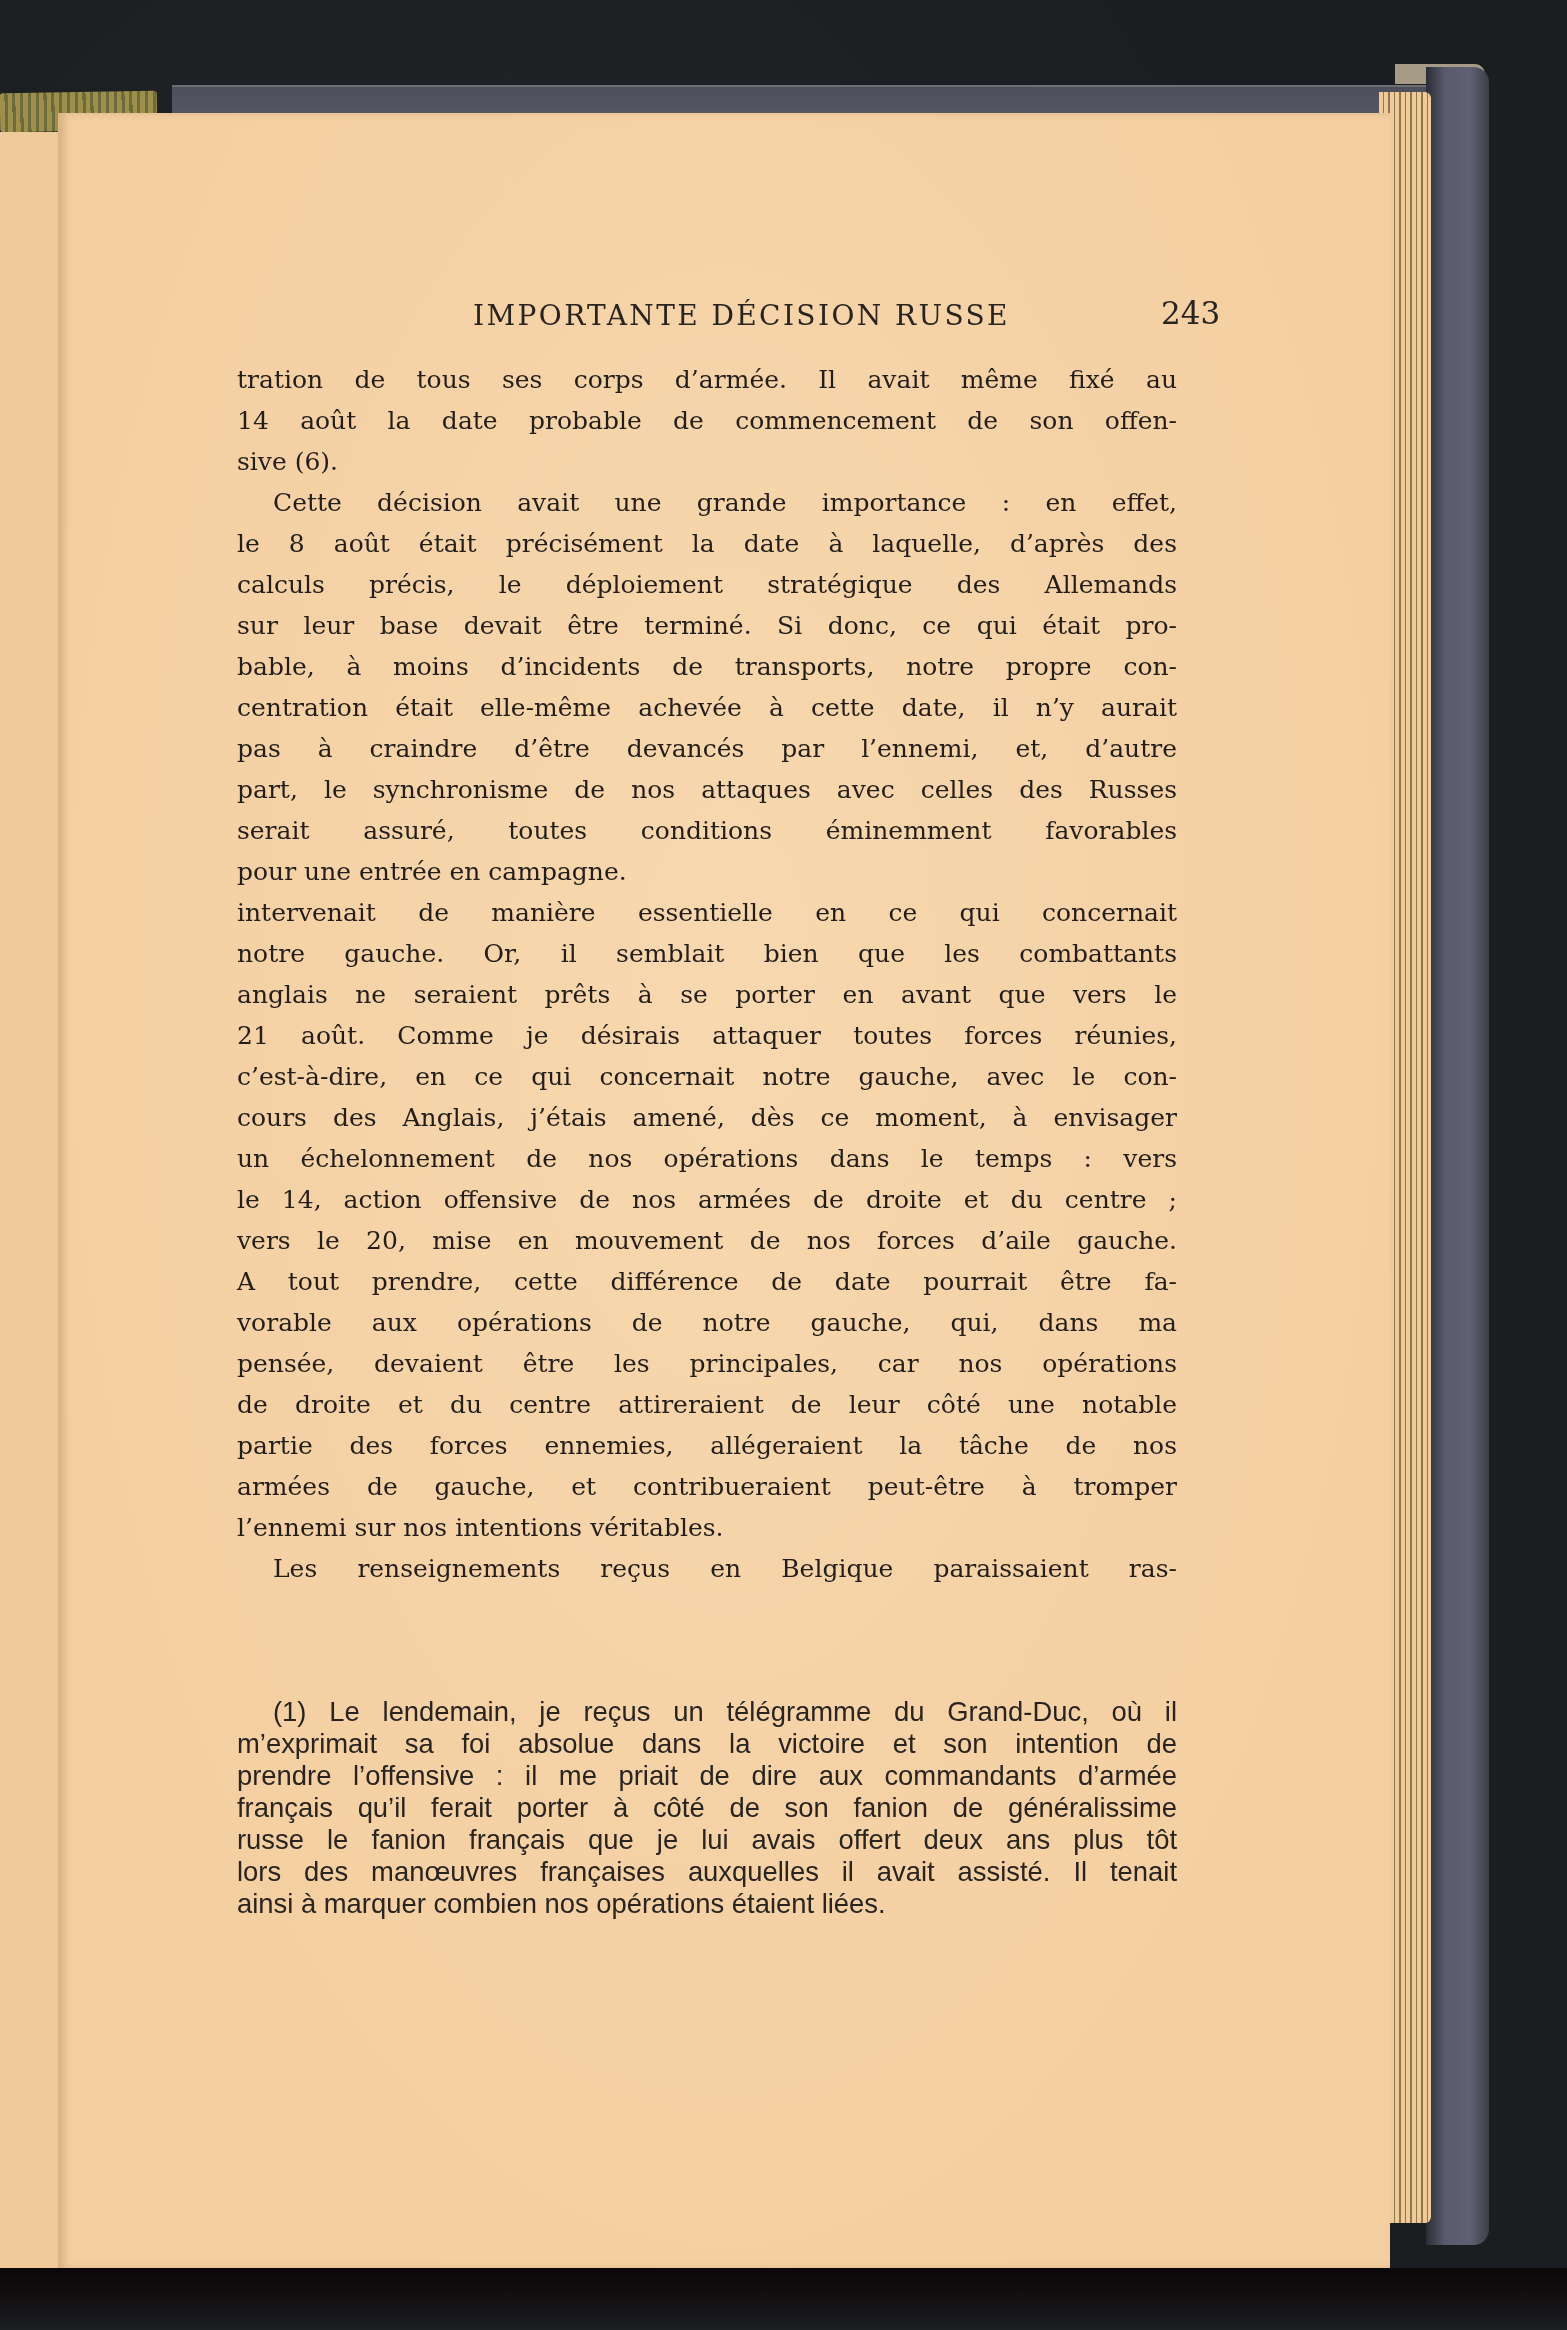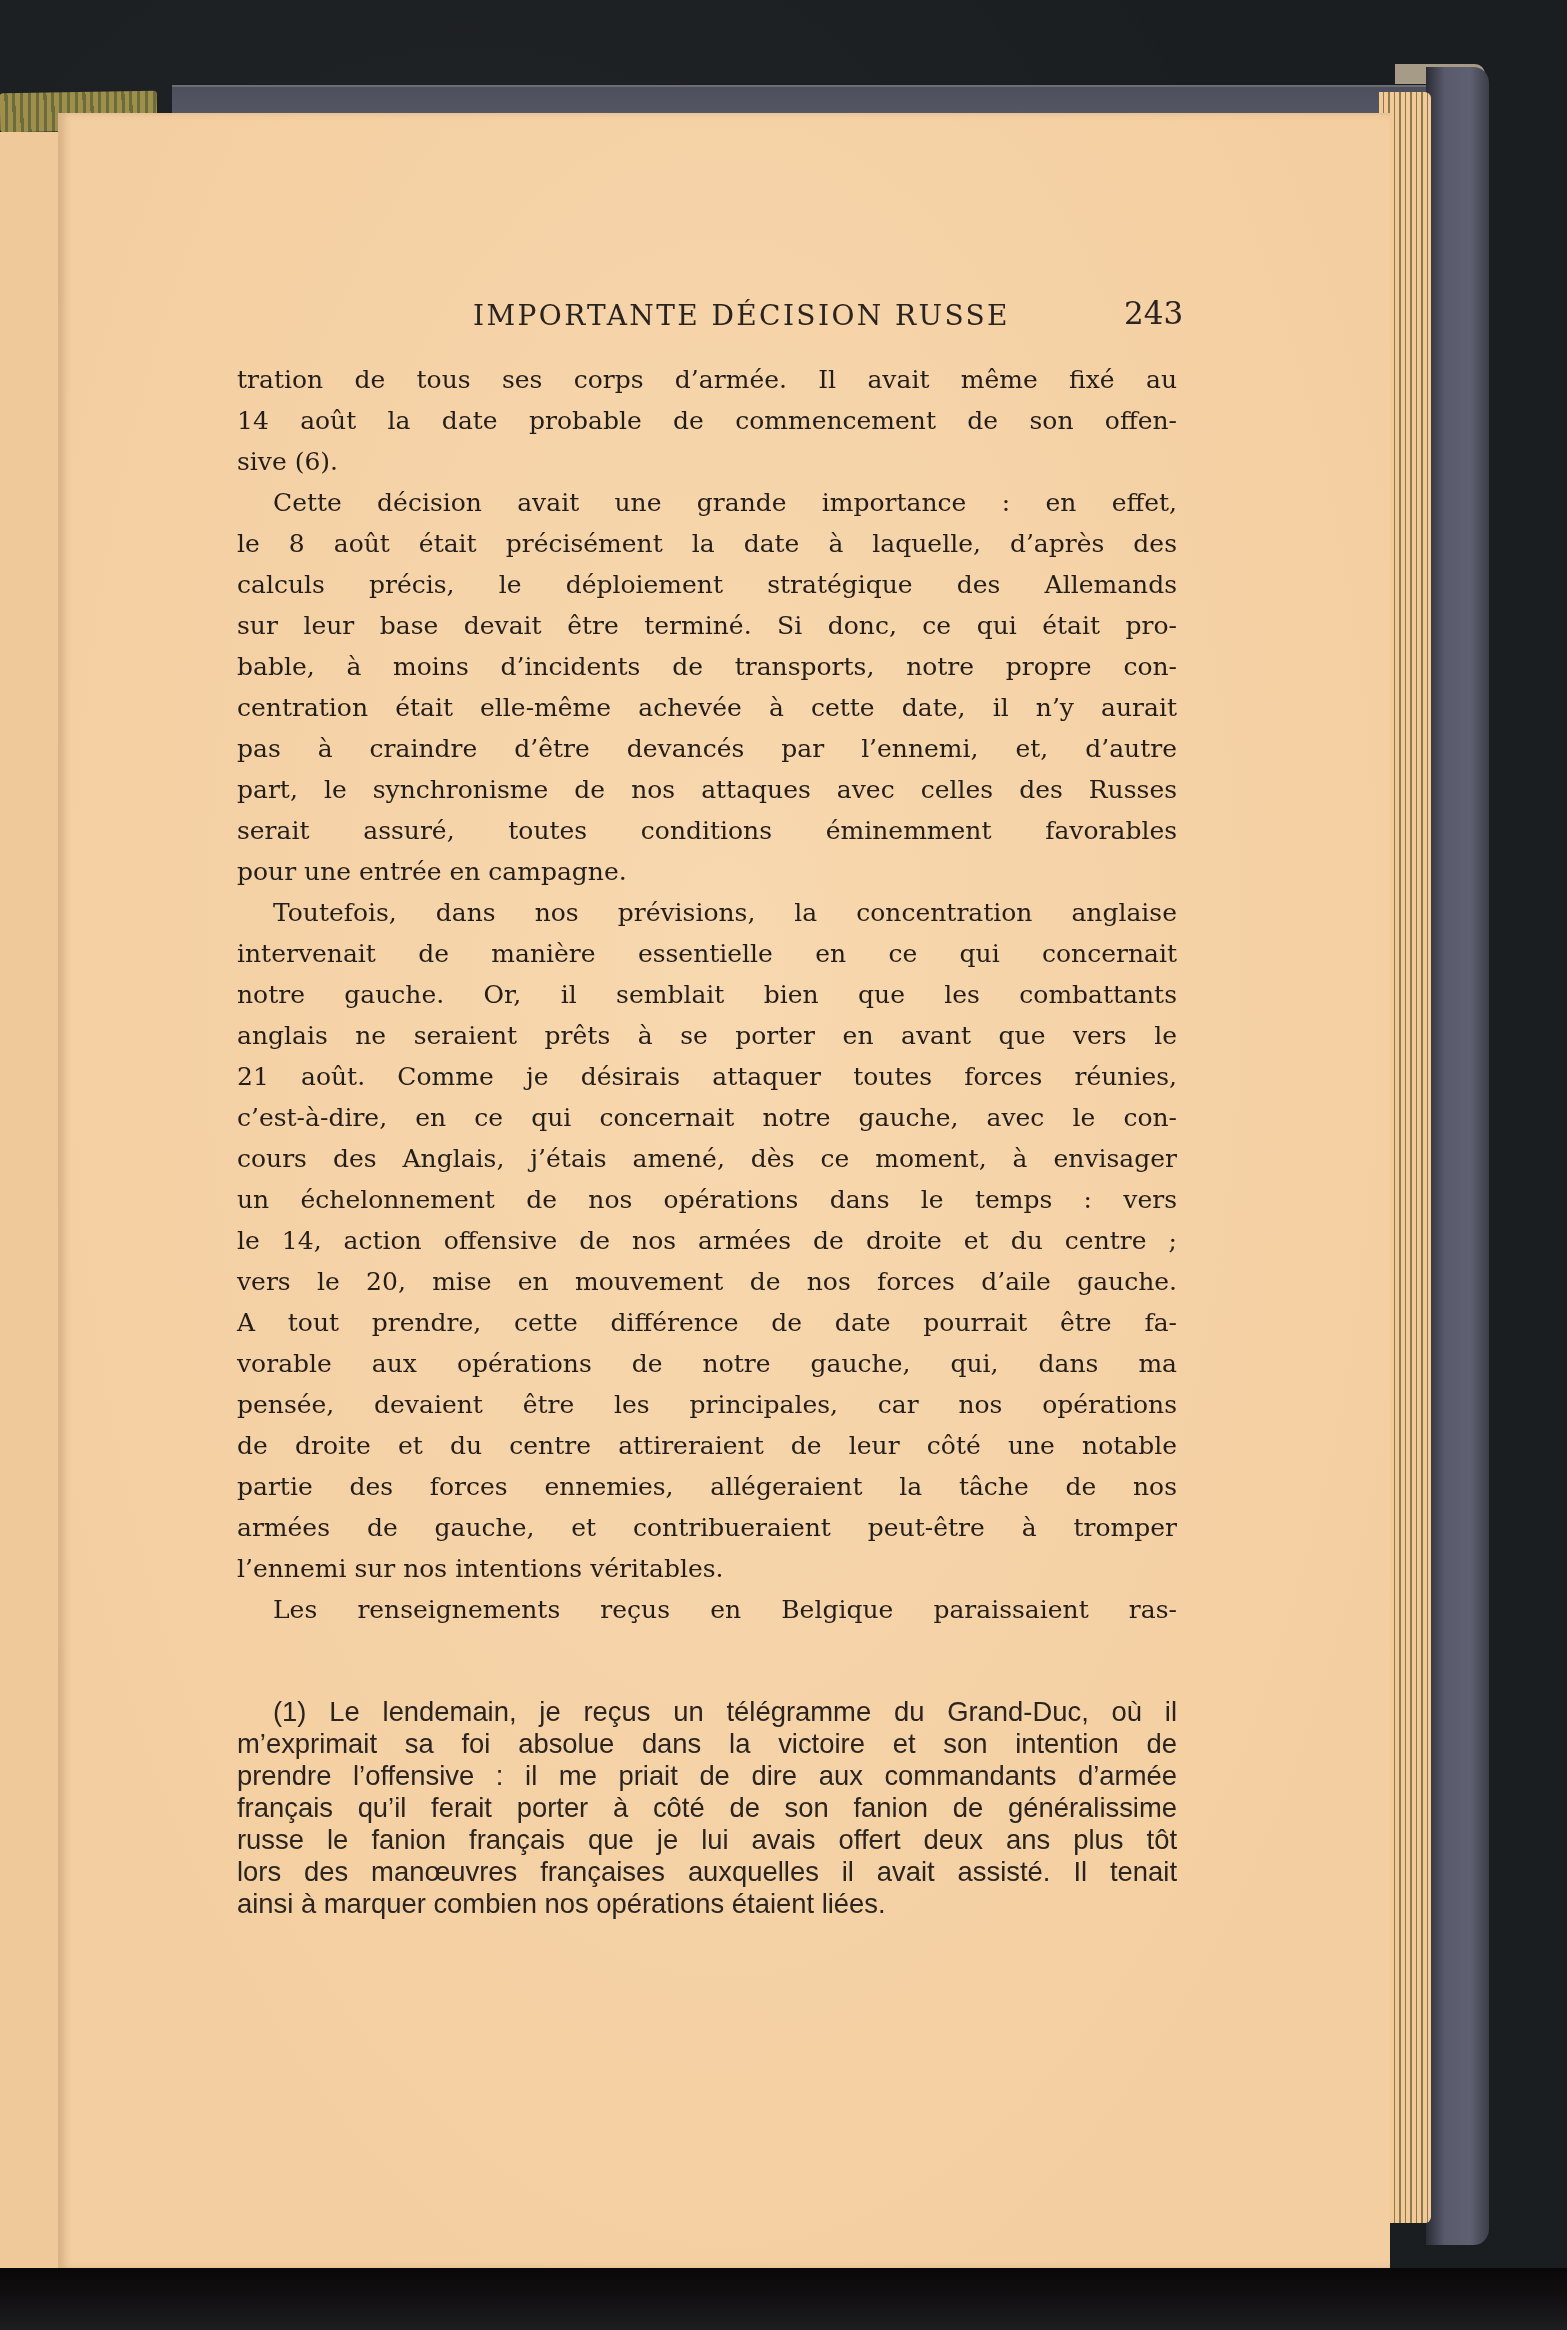--- a/index.html
+++ b/index.html
@@ -56,21 +56,21 @@
     position: absolute; left: 58px; top: 113px; width: 1332px; height: 2156px;
     background: #f6d3a7;
     background-image: radial-gradient(ellipse at 50% 40%, #f8d8af 0%, #f3cea0 80%);
     box-shadow: inset 6.3px 0 7.8px rgba(140,100,60,0.25);
   }
   .running-head {
     position: absolute; left: 473px; top: 299px; width: 705px;
     font-size: 28px; letter-spacing: 2.4px; color: #2a2420;
   }
   .page-number {
-    position: absolute; left: 1124px; top: 295px; width: 55px; text-align: right;
+    position: absolute; left: 1161px; top: 295px; width: 55px; text-align: right;
     font-size: 31px; color: #2a2420;
   }
   .body-text {
     position: absolute; left: 237px; top: 359px; width: 940px;
     font-size: 25px; line-height: 41px; color: #241e1a;
   }
   .line { display: block; white-space: nowrap; text-align: justify; text-align-last: justify; height: 41px; overflow: visible; }
   .line.last { text-align-last: left; }
   .line.indent { padding-left: 36px; }
   .footnote {
@@ -103,21 +103,20 @@
   <span class="line indent">Cette décision avait une grande importance : en effet,</span>
   <span class="line">le 8 août était précisément la date à laquelle, d’après des</span>
   <span class="line">calculs précis, le déploiement stratégique des Allemands</span>
   <span class="line">sur leur base devait être terminé. Si donc, ce qui était pro-</span>
   <span class="line">bable, à moins d’incidents de transports, notre propre con-</span>
   <span class="line">centration était elle-même achevée à cette date, il n’y aurait</span>
   <span class="line">pas à craindre d’être devancés par l’ennemi, et, d’autre</span>
   <span class="line">part, le synchronisme de nos attaques avec celles des Russes</span>
   <span class="line">serait assuré, toutes conditions éminemment favorables</span>
   <span class="line last">pour une entrée en campagne.</span>
-  <span class="line indent">Toutefois, dans nos prévisions, la concentration anglaise</span>
   <span class="line">intervenait de manière essentielle en ce qui concernait</span>
   <span class="line">notre gauche. Or, il semblait bien que les combattants</span>
   <span class="line">anglais ne seraient prêts à se porter en avant que vers le</span>
   <span class="line">21 août. Comme je désirais attaquer toutes forces réunies,</span>
   <span class="line">c’est-à-dire, en ce qui concernait notre gauche, avec le con-</span>
   <span class="line">cours des Anglais, j’étais amené, dès ce moment, à envisager</span>
   <span class="line">un échelonnement de nos opérations dans le temps : vers</span>
   <span class="line">le 14, action offensive de nos armées de droite et du centre ;</span>
   <span class="line">vers le 20, mise en mouvement de nos forces d’aile gauche.</span>
   <span class="line">A tout prendre, cette différence de date pourrait être fa-</span>

